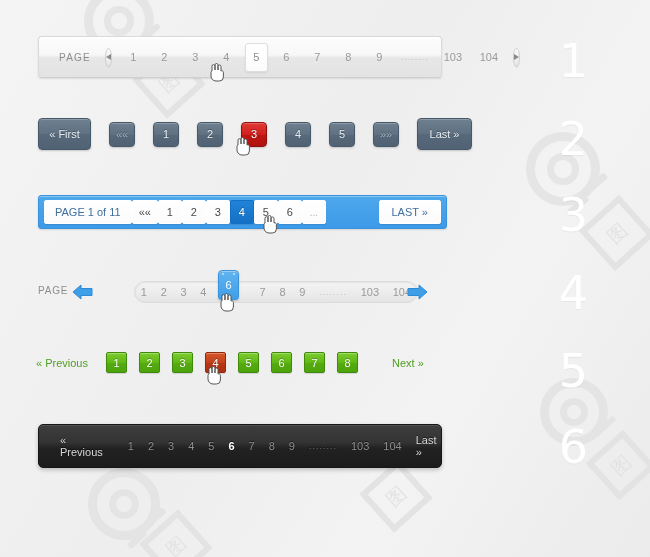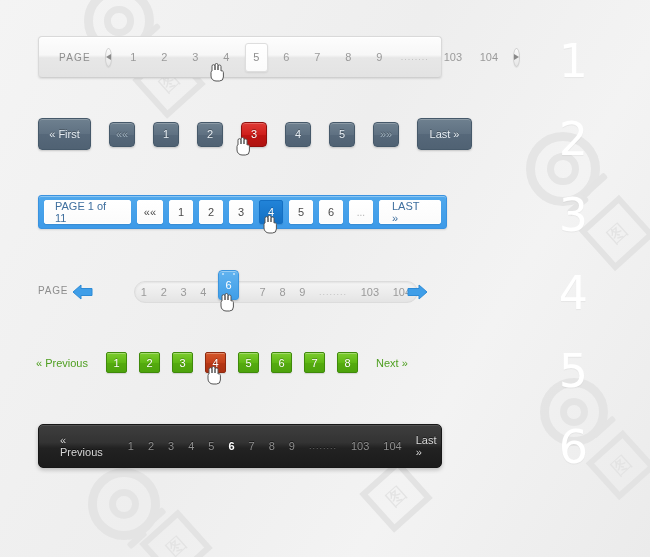--- a/index.html
+++ b/index.html
@@ -150,21 +150,21 @@
   }
   .pg3 .cell {
     background: linear-gradient(to bottom, #ffffff 0%, #fbfbfb 100%);
     border: 1px solid #ffffff;
     border-radius: 2px;
     height: 24px;
     min-width: 24px;
     display: flex; align-items: center; justify-content: center;
     font-size: 11px;
     color: #4a4a4a;
-    margin-right: 6px;
+    margin-right: 0;
     padding: 0 6px;
     box-shadow: 0 1px 1px rgba(0,0,0,.10);
     cursor: pointer;
     box-sizing: border-box;
   }
   .pg3 .cell.page-of { color: #3f6f9e; font-size: 11px; padding: 0 10px; }
   .pg3 .cell.active {
     background: linear-gradient(to bottom, #2183d8 0%, #1470c4 100%);
     border-color: #1470c4;
     color: #ffffff;
@@ -233,21 +233,21 @@
     margin: 0 6px;
     text-shadow: 0 -1px 0 rgba(0,0,0,.25);
     box-shadow: inset 0 1px 0 rgba(255,255,255,.30), 0 1px 1px rgba(0,0,0,.12);
     cursor: pointer;
     box-sizing: border-box;
   }
   .pg5 .sq.active {
     background: linear-gradient(to bottom, #d4572a 0%, #c3401b 50%, #b63715 51%, #aa3112 100%);
     border-color: #8e2a0f;
   }
-  .pg5 .gap-l { margin-left: 12px; }
+  .pg5 .gap-l { margin-left: 28px; }
   .pg5 .gap-r { margin-right: 12px; }
 
   
   .pg6 {
     position: absolute; left: 38px; top: 424px;
     width: 404px; height: 44px;
     background: linear-gradient(to bottom, #3e3e3e 0%, #333333 42%, #222222 55%, #1b1b1b 100%);
     border: 1px solid #171717;
     border-radius: 5px;
     box-shadow: 0 2px 4px rgba(0,0,0,.22), inset 0 1px 0 rgba(255,255,255,.10);

